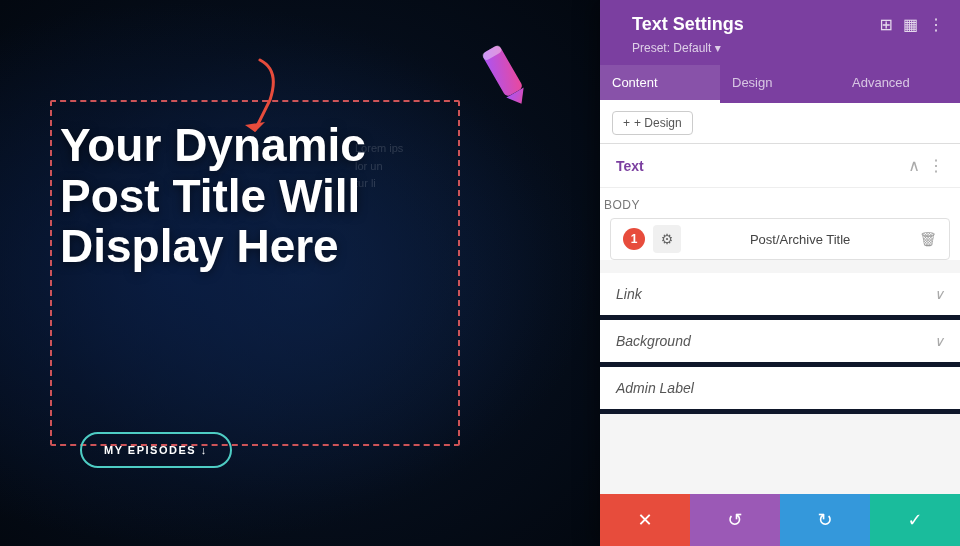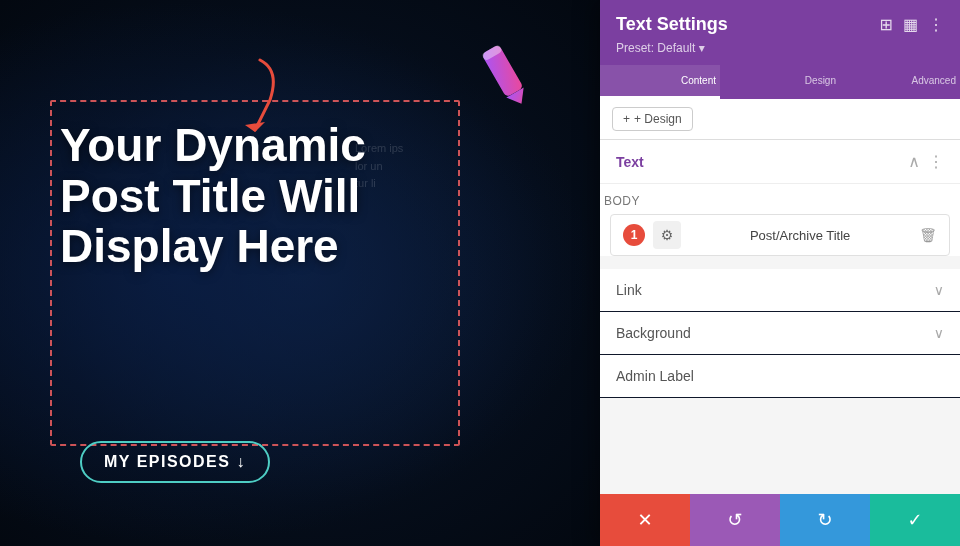--- a/index.html
+++ b/index.html
@@ -74,48 +74,48 @@
       z-index: 3;
       color: #ffffff;
       font-size: 46px;
       font-weight: 900;
       line-height: 1.1;
       text-shadow: 0 2px 10px rgba(0,0,0,0.5);
     }
 
     .episodes-btn {
       position: absolute;
-      bottom: 63px;
+      bottom: 78px;
       left: 80px;
       z-index: 3;
       border: 2px solid #4ecdc4;
       border-radius: 25px;
       padding: 10px 22px;
       color: #ffffff;
-      font-size: 16px;
+      font-size: 11px;
       font-weight: 700;
       letter-spacing: 1.5px;
       background: transparent;
       cursor: pointer;
     }
 
     
     .right-panel {
       width: 360px;
       background: #f0f0f0;
       display: flex;
       flex-direction: column;
       position: relative;
       box-shadow: -5px 0 20px rgba(0,0,0,0.4);
     }
 
     
     .settings-header {
       background: #7b3fa0;
-      padding: 14px 16px 0 16px;
+      padding: 14px 16px 0 32px;
     }
 
     .settings-title-row {
       display: flex;
       align-items: center;
       justify-content: space-between;
       margin-bottom: 6px;
     }
 
     .settings-title {
@@ -147,24 +147,24 @@
     }
 
     
     .tabs-row {
       display: flex;
       background: #7b3fa0;
     }
 
     .tab {
       flex: 1;
-      text-align: right;
-      padding: 10px 4px;
+      text-align: left;
+      padding: 10px 12px;
       color: rgba(255,255,255,0.7);
-      font-size: 10px;
+      font-size: 13px;
       font-weight: 500;
       cursor: pointer;
       border-bottom: 3px solid transparent;
     }
 
     .tab.active {
       color: #ffffff;
       border-bottom: 3px solid #ffffff;
       background: rgba(255,255,255,0.1);
     }
@@ -306,22 +306,23 @@
       font-size: 14px;
     }
 
     
     .collapsed-section {
       display: flex;
       align-items: center;
       justify-content: space-between;
       padding: 13px 16px;
       background: #ffffff;
-      border-bottom: 1px solid #0f172a;
-      cursor: pointer;
+      border-bottom: 5px solid #0f172a;
+      cursor: pointer;
+      font-style: italic;
     }
 
     .collapsed-label {
       font-size: 14px;
       color: #555;
     }
 
     .chevron {
       color: #aaa;
       font-size: 14px;

